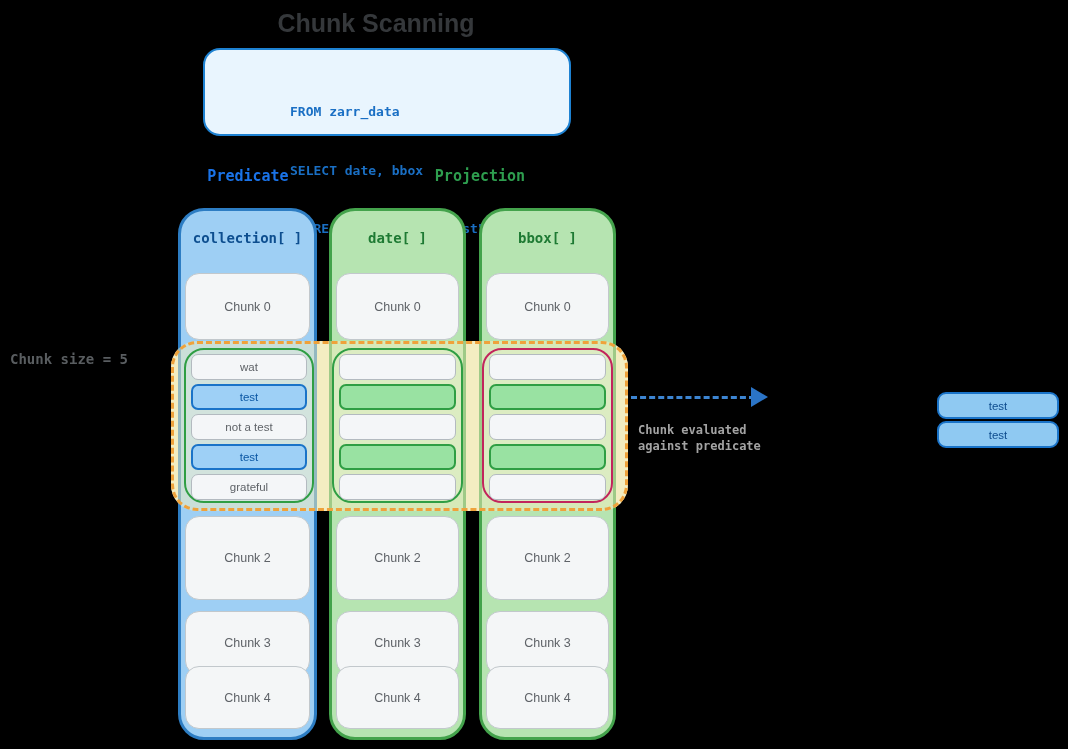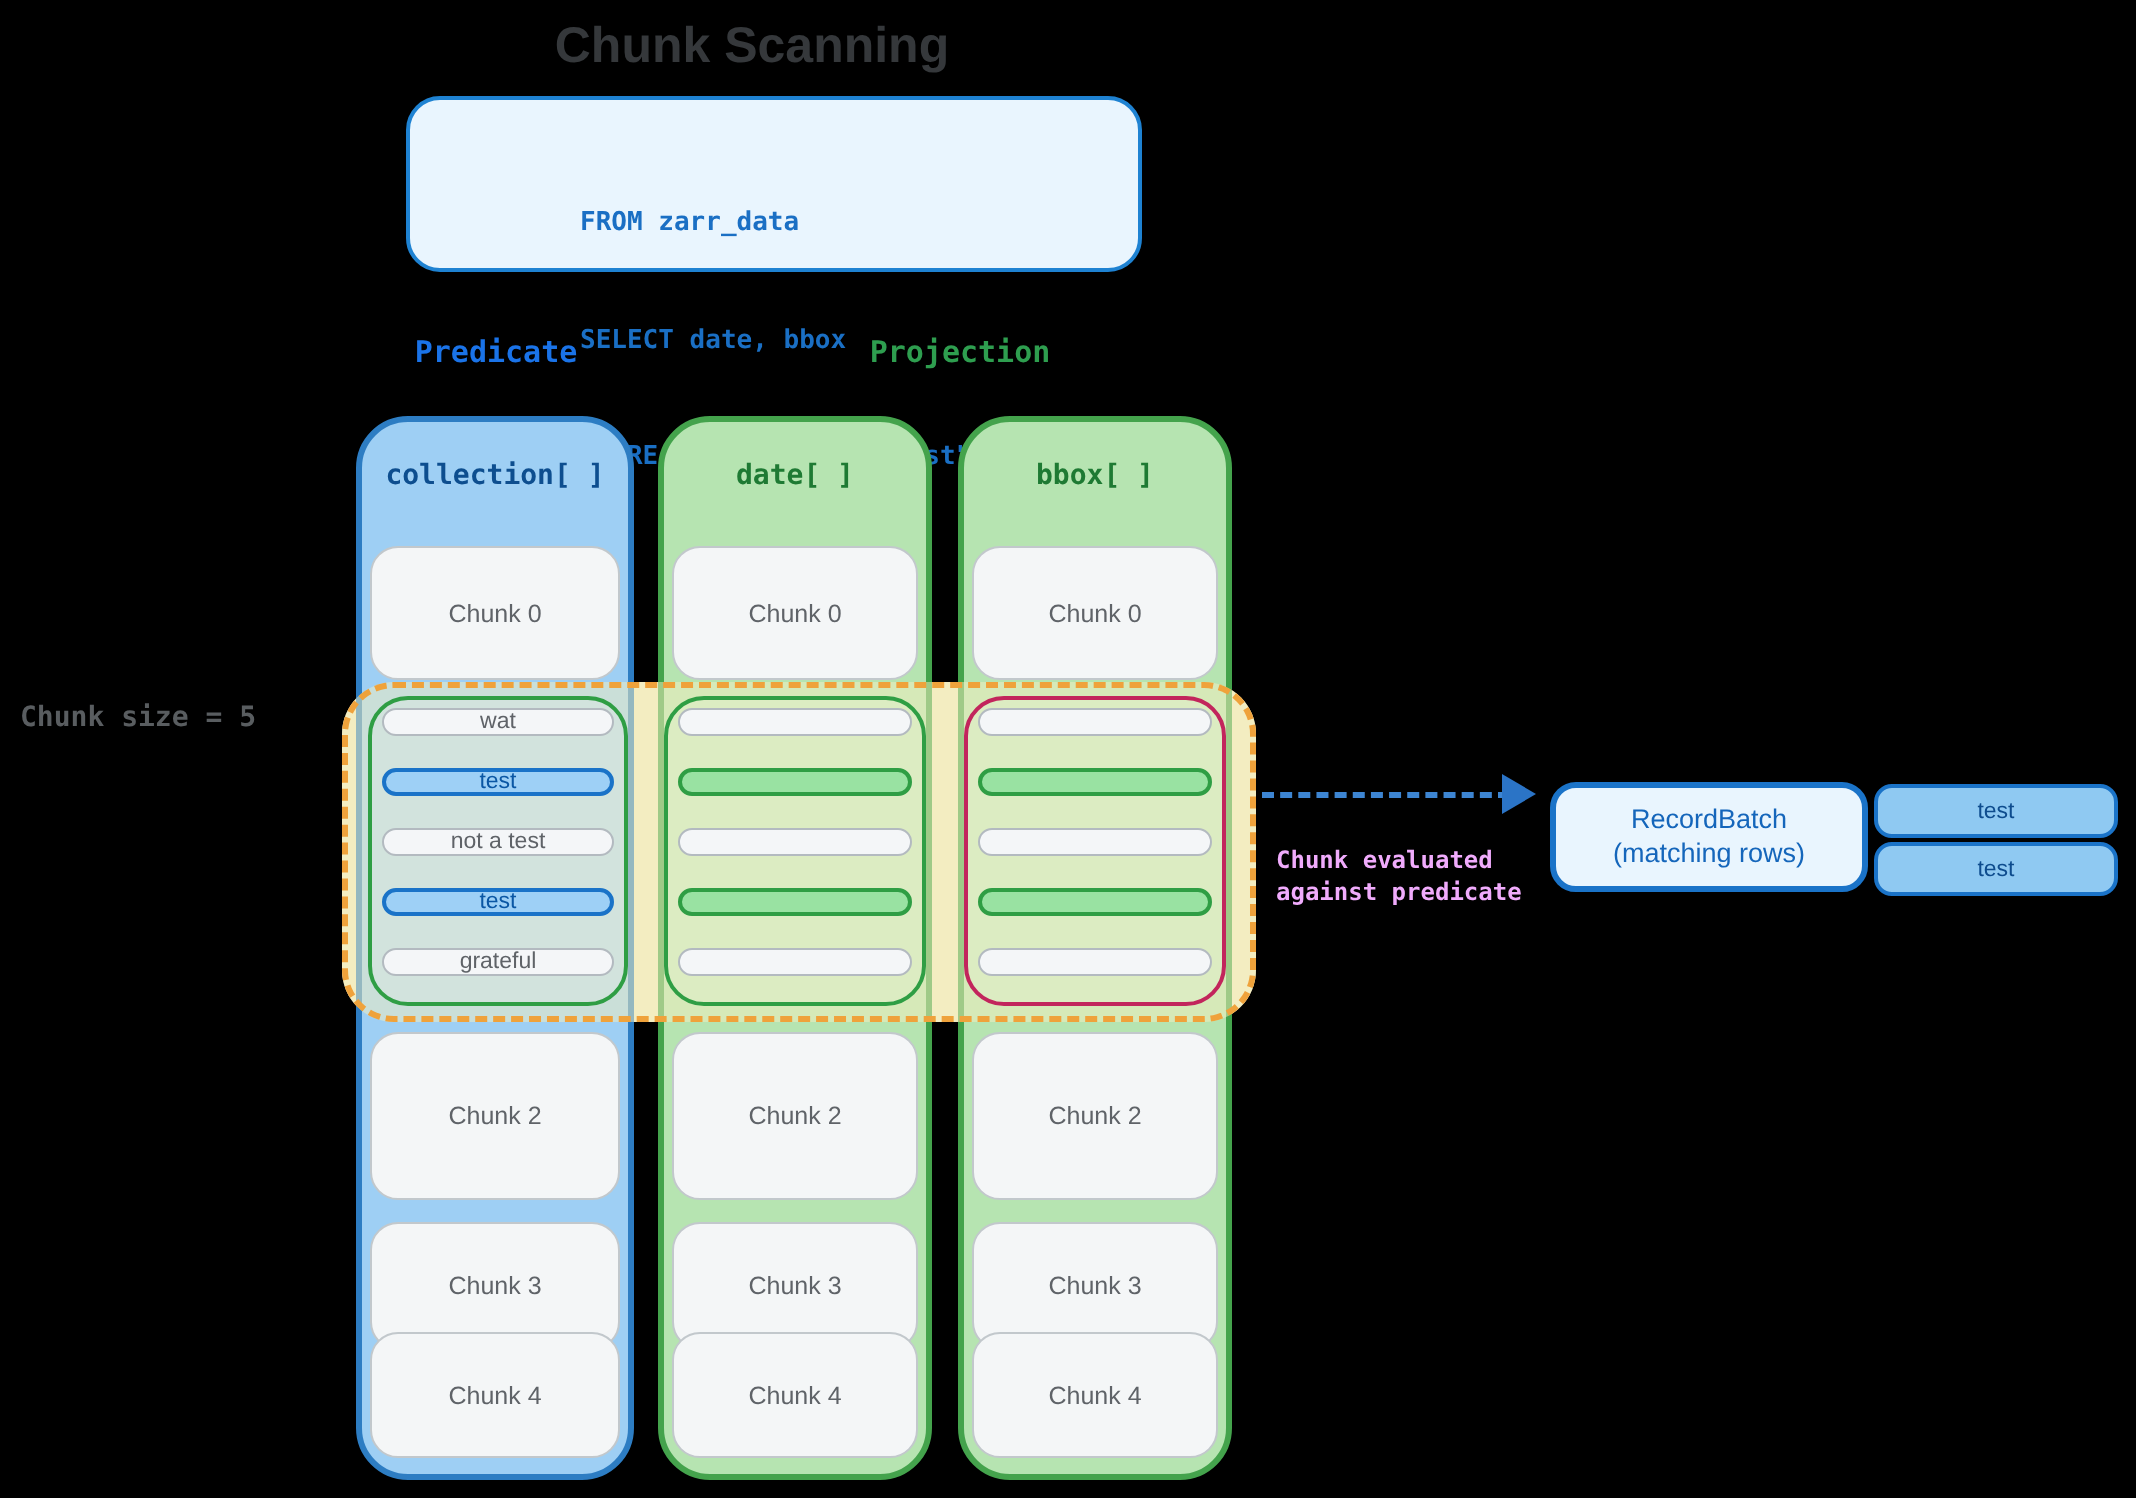--- a/index.html
+++ b/index.html
@@ -49,33 +49,33 @@
   .chunk2{top:305px;height:84px;}
   .chunk3{top:400px;height:64px;}
   .chunk4{top:455px;height:63px;}
 
   
   .c1group{top:348px;height:155px;border-radius:20px;z-index:3;background:rgba(255,255,255,.15);}
   #c1-collection{left:184px;width:130px;border:2.5px solid #2f9e44;}
   #c1-date{left:332px;width:131px;border:2.5px solid #2f9e44;}
   #c1-bbox{left:482px;width:131px;border:2.5px solid #c2255c;}
 
-  .c1row{position:absolute;left:5px;right:5px;height:14px;border-radius:7px;
+  .c1row{position:absolute;left:5px;right:5px;height:26px;border-radius:7px;
          background:#f4f6f8;border:1.4px solid #b3bac0;color:#5f6368;
          display:flex;align-items:center;justify-content:center;font-size:11.5px;}
   .r0{top:4px;}.r1{top:34px;}.r2{top:64px;}.r3{top:94px;}.r4{top:124px;}
   .rows-blue .c1row[data-state="match"]{background:#9ed0f6;border:2.2px solid #1a73c8;color:#0b57a4;}
   .rows-green .c1row[data-state="match"]{background:#99e2a2;border:2.2px solid #2f9e44;}
 
   
   #arrow-line{left:631px;top:396px;width:124px;height:0;border-top:3.5px dashed #3d85d2;z-index:5;}
   #arrow-head{left:751px;top:387px;width:0;height:0;border-left:17px solid #2b74c6;
               border-top:10px solid transparent;border-bottom:10px solid transparent;z-index:5;}
   #note{left:638px;top:423px;font-family:"DejaVu Sans Mono",monospace;font-weight:bold;
-        font-size:12px;line-height:15.5px;color:#f0abfc;z-index:5;}
+        font-size:12px;line-height:15.5px;color:#a3a3a3;z-index:5;}
 
   
   #recordbatch{left:775px;top:391px;width:159px;height:55px;background:#e9f5fe;
                border:3px solid #1a73c8;border-radius:13px;color:#1566bb;font-size:13.5px;
                line-height:16.5px;display:flex;flex-direction:column;align-items:center;
                justify-content:center;text-align:center;z-index:5;}
   .chip{left:937px;width:122px;height:27px;background:#8fc9f2;border:2.2px solid #1a73c8;
         border-radius:9px;color:#0e4c8e;font-size:11.5px;display:flex;align-items:center;
         justify-content:center;z-index:5;}
   #chip-0{top:392px;}
@@ -155,20 +155,16 @@
 
   <div id="band-dash" class="abs"></div>
 
   <div id="arrow-line" class="abs"></div>
   <div id="arrow-head" class="abs"></div>
   <div id="note" class="abs">
     <div>Chunk evaluated</div>
     <div>against predicate</div>
   </div>
 
-  <div id="recordbatch" class="abs">
-    <div>RecordBatch</div>
-    <div>(matching rows)</div>
-  </div>
   <div id="chip-0" class="abs chip">test</div>
   <div id="chip-1" class="abs chip">test</div>
 
 </div>
 
 </body></html>

